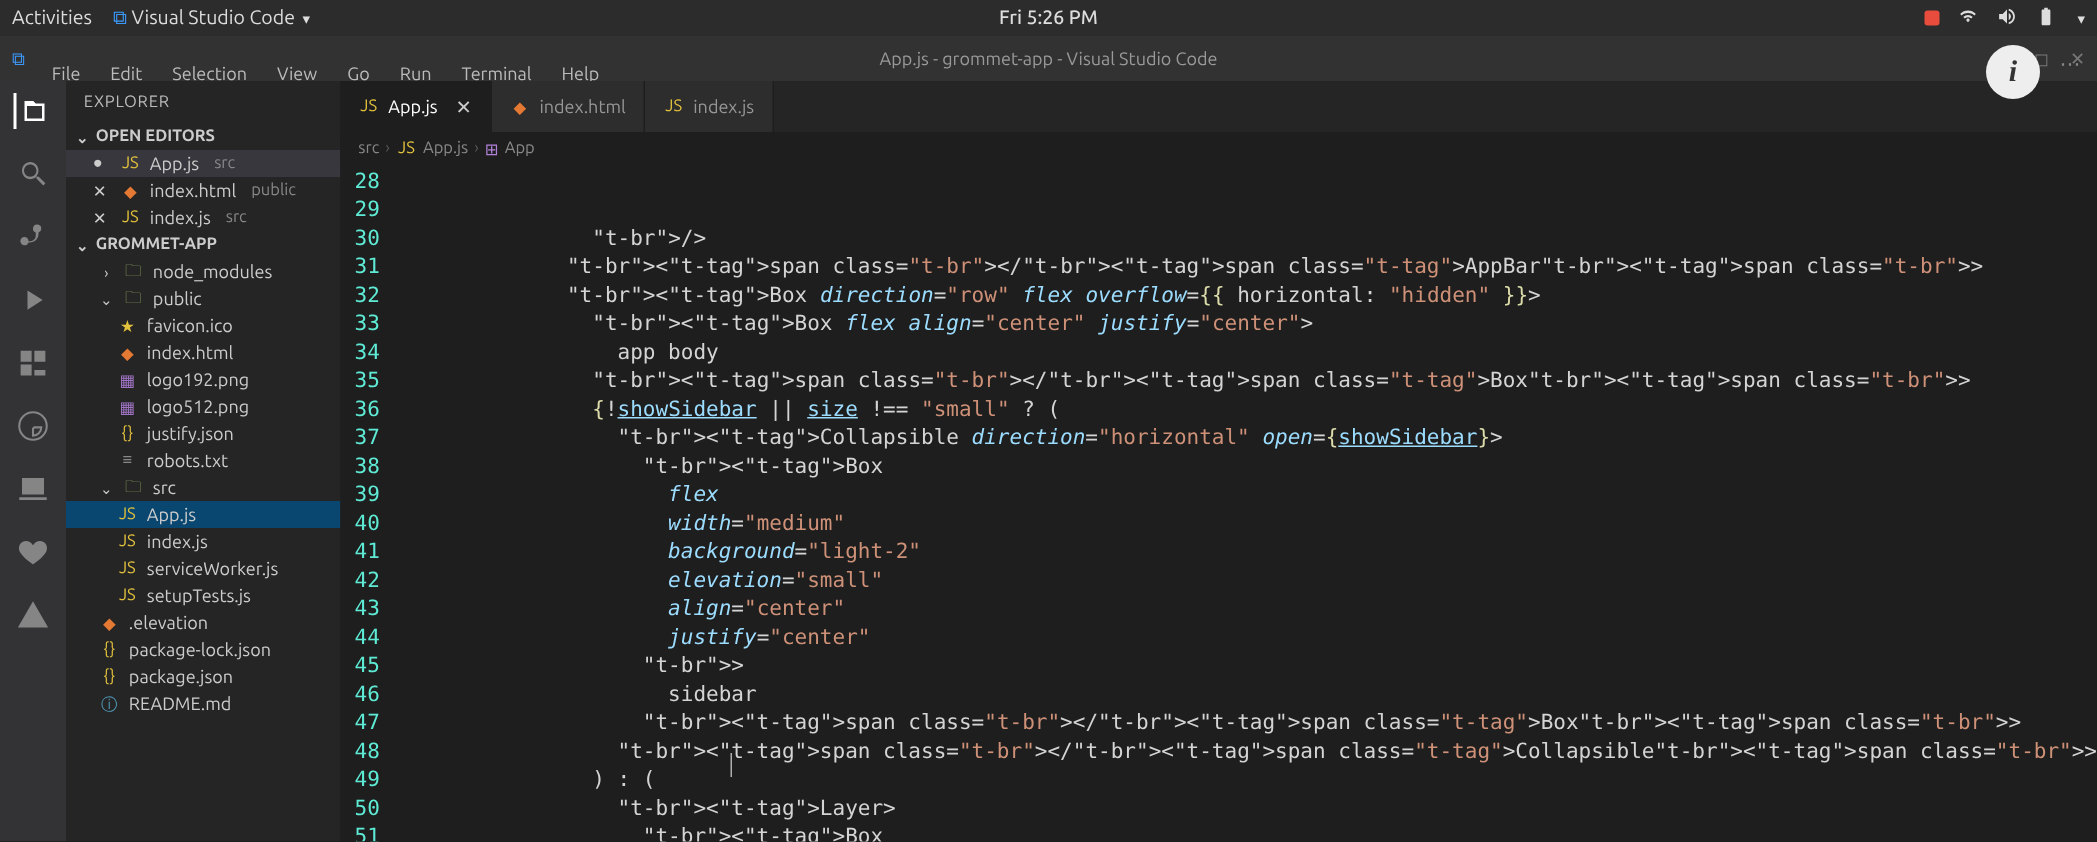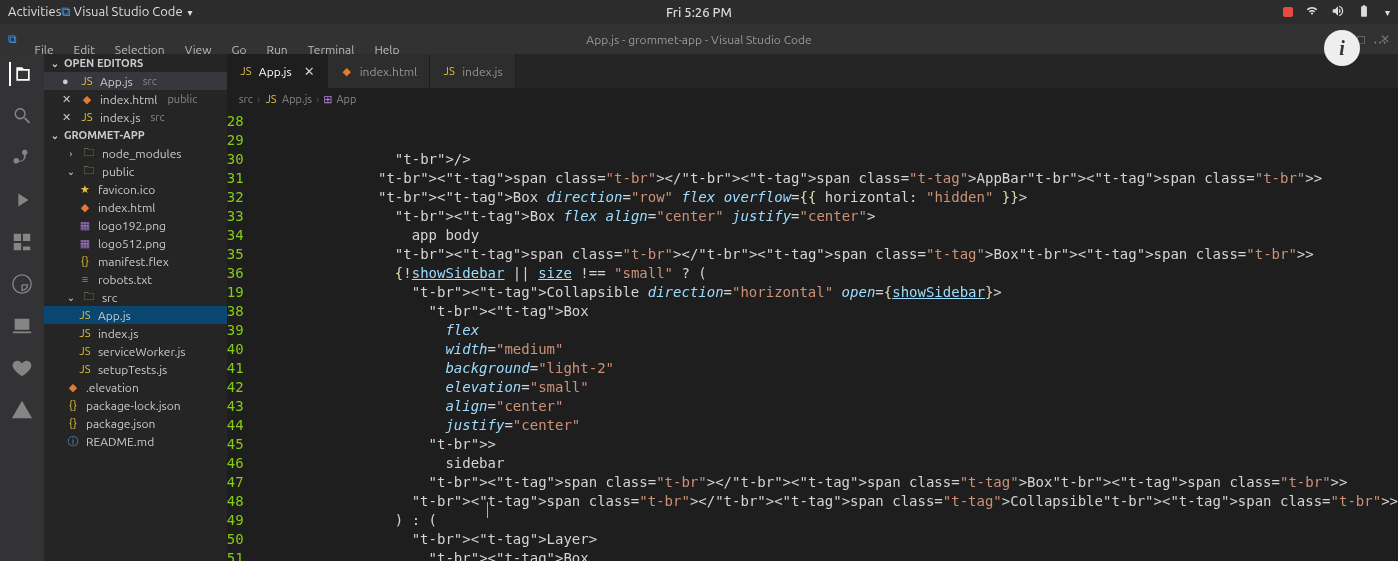--- a/index.html
+++ b/index.html
@@ -15,21 +15,21 @@
 .os-bar {
   height: 24px;
   background: #2c2c2c;
   display: flex;
   align-items: center;
   color: #ddd;
   font-size: 13px;
   padding: 0 8px;
   position: relative;
 }
-.os-left { display: flex; }
+.os-left { display: flex; gap: 14px; align-items: center; }
 .os-center { position: absolute; left: 50%; transform: translateX(-50%); font-weight: 500; }
 .os-right { margin-left: auto; display: flex; gap: 12px; align-items: center; }
 .os-right svg, .os-right .icon { width: 14px; height: 14px; fill: #ddd; }
 .vs-logo { color: #3b99fc; }
 .dropdown-arrow { font-size: 10px; margin-left: 2px; }
 
 .titlebar {
   height: 30px;
   background: #323233;
   display: flex;
@@ -119,21 +119,21 @@
   padding: 0 12px;
   font-size: 11px;
   color: #888;
   gap: 4px;
   background: #1e1e1e;
 }
 .breadcrumb .sep { color: #555; }
 .breadcrumb .crumb { display: flex; align-items: center; gap: 4px; }
 
 .code-area { flex: 1; display: flex; overflow: hidden; font-family: 'Consolas','Menlo',monospace; font-size: 14px; line-height: 19px; }
-.gutter { width: 50px; text-align: left; padding-right: 14px; color: #84cc16; user-select: none; padding-top: 2px; }
+.gutter { width: 50px; text-align: center; padding-right: 14px; color: #5eead4; user-select: none; padding-top: 2px; }
 .gutter div { height: 19px; }
 .code { flex: 1; padding-top: 2px; white-space: pre; color: #d4d4d4; position: relative; }
 .code div.line { height: 19px; }
 .t-attr { color: #9cdcfe; font-style: italic; }
 .t-str { color: #ce9178; }
 .t-var { color: #9cdcfe; text-decoration: underline; }
 .t-expr { color: #dcdcaa; }
 .cursor-caret { position: absolute; width: 1px; height: 16px; background: #aeafad; top: 392px; left: 210px; }
 
 .info-badge {
@@ -249,20 +249,21 @@
         </svg>
       </div>
     <div class="act">
         <svg viewBox="0 0 24 24">
           <path d="M12 2L1 21h22L12 2zm1 15h-2v2h2v-2zm0-8h-2v6h2V9z"></path>
         </svg>
       </div>
   </div>
 
   <div class="sidebar">
+    <div class="sidebar-title">EXPLORER</div>
     <div class="section-header">
       <span class="chev">⌄</span>
       <span>OPEN EDITORS</span>
     </div>
     <div id="open-editors-list">
         <div class="file-item active">
           <span class="dirty">●</span>
           <span class="ficon js">JS</span>
           <span>App.js</span>
           <span class="ext">src</span>
@@ -306,21 +307,21 @@
         <div class="tree-item depth1">
           <span class="ficon img">▦</span>
           <span>logo192.png</span>
         </div>
         <div class="tree-item depth1">
           <span class="ficon img">▦</span>
           <span>logo512.png</span>
         </div>
         <div class="tree-item depth1">
           <span class="ficon json">{}</span>
-          <span>manifest.flex</span>
+          <span>justify.json</span>
         </div>
         <div class="tree-item depth1">
           <span class="ficon txt">≡</span>
           <span>robots.txt</span>
         </div>
         <div class="tree-item depth0">
           <span class="chev">⌄</span>
           <span class="ficon folder open">🗀</span>
           <span>src</span>
         </div>
@@ -394,21 +395,21 @@
       <div class="gutter" id="gutter">
           <div>28</div>
           <div>29</div>
           <div>30</div>
           <div>31</div>
           <div>32</div>
           <div>33</div>
           <div>34</div>
           <div>35</div>
           <div>36</div>
-          <div>19</div>
+          <div>37</div>
           <div>38</div>
           <div>39</div>
           <div>40</div>
           <div>41</div>
           <div>42</div>
           <div>43</div>
           <div>44</div>
           <div>45</div>
           <div>46</div>
           <div>47</div>

